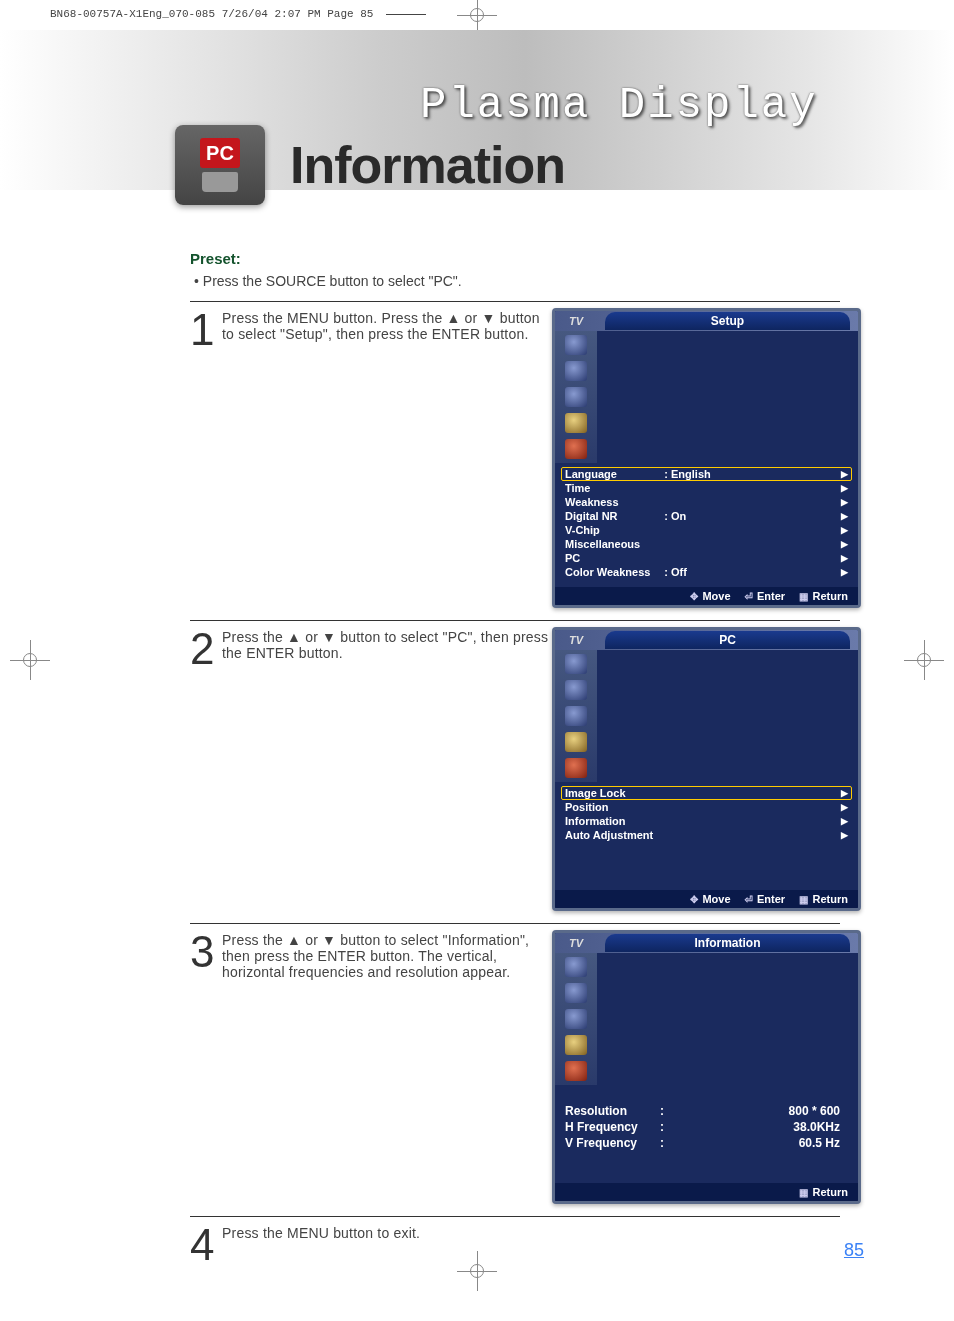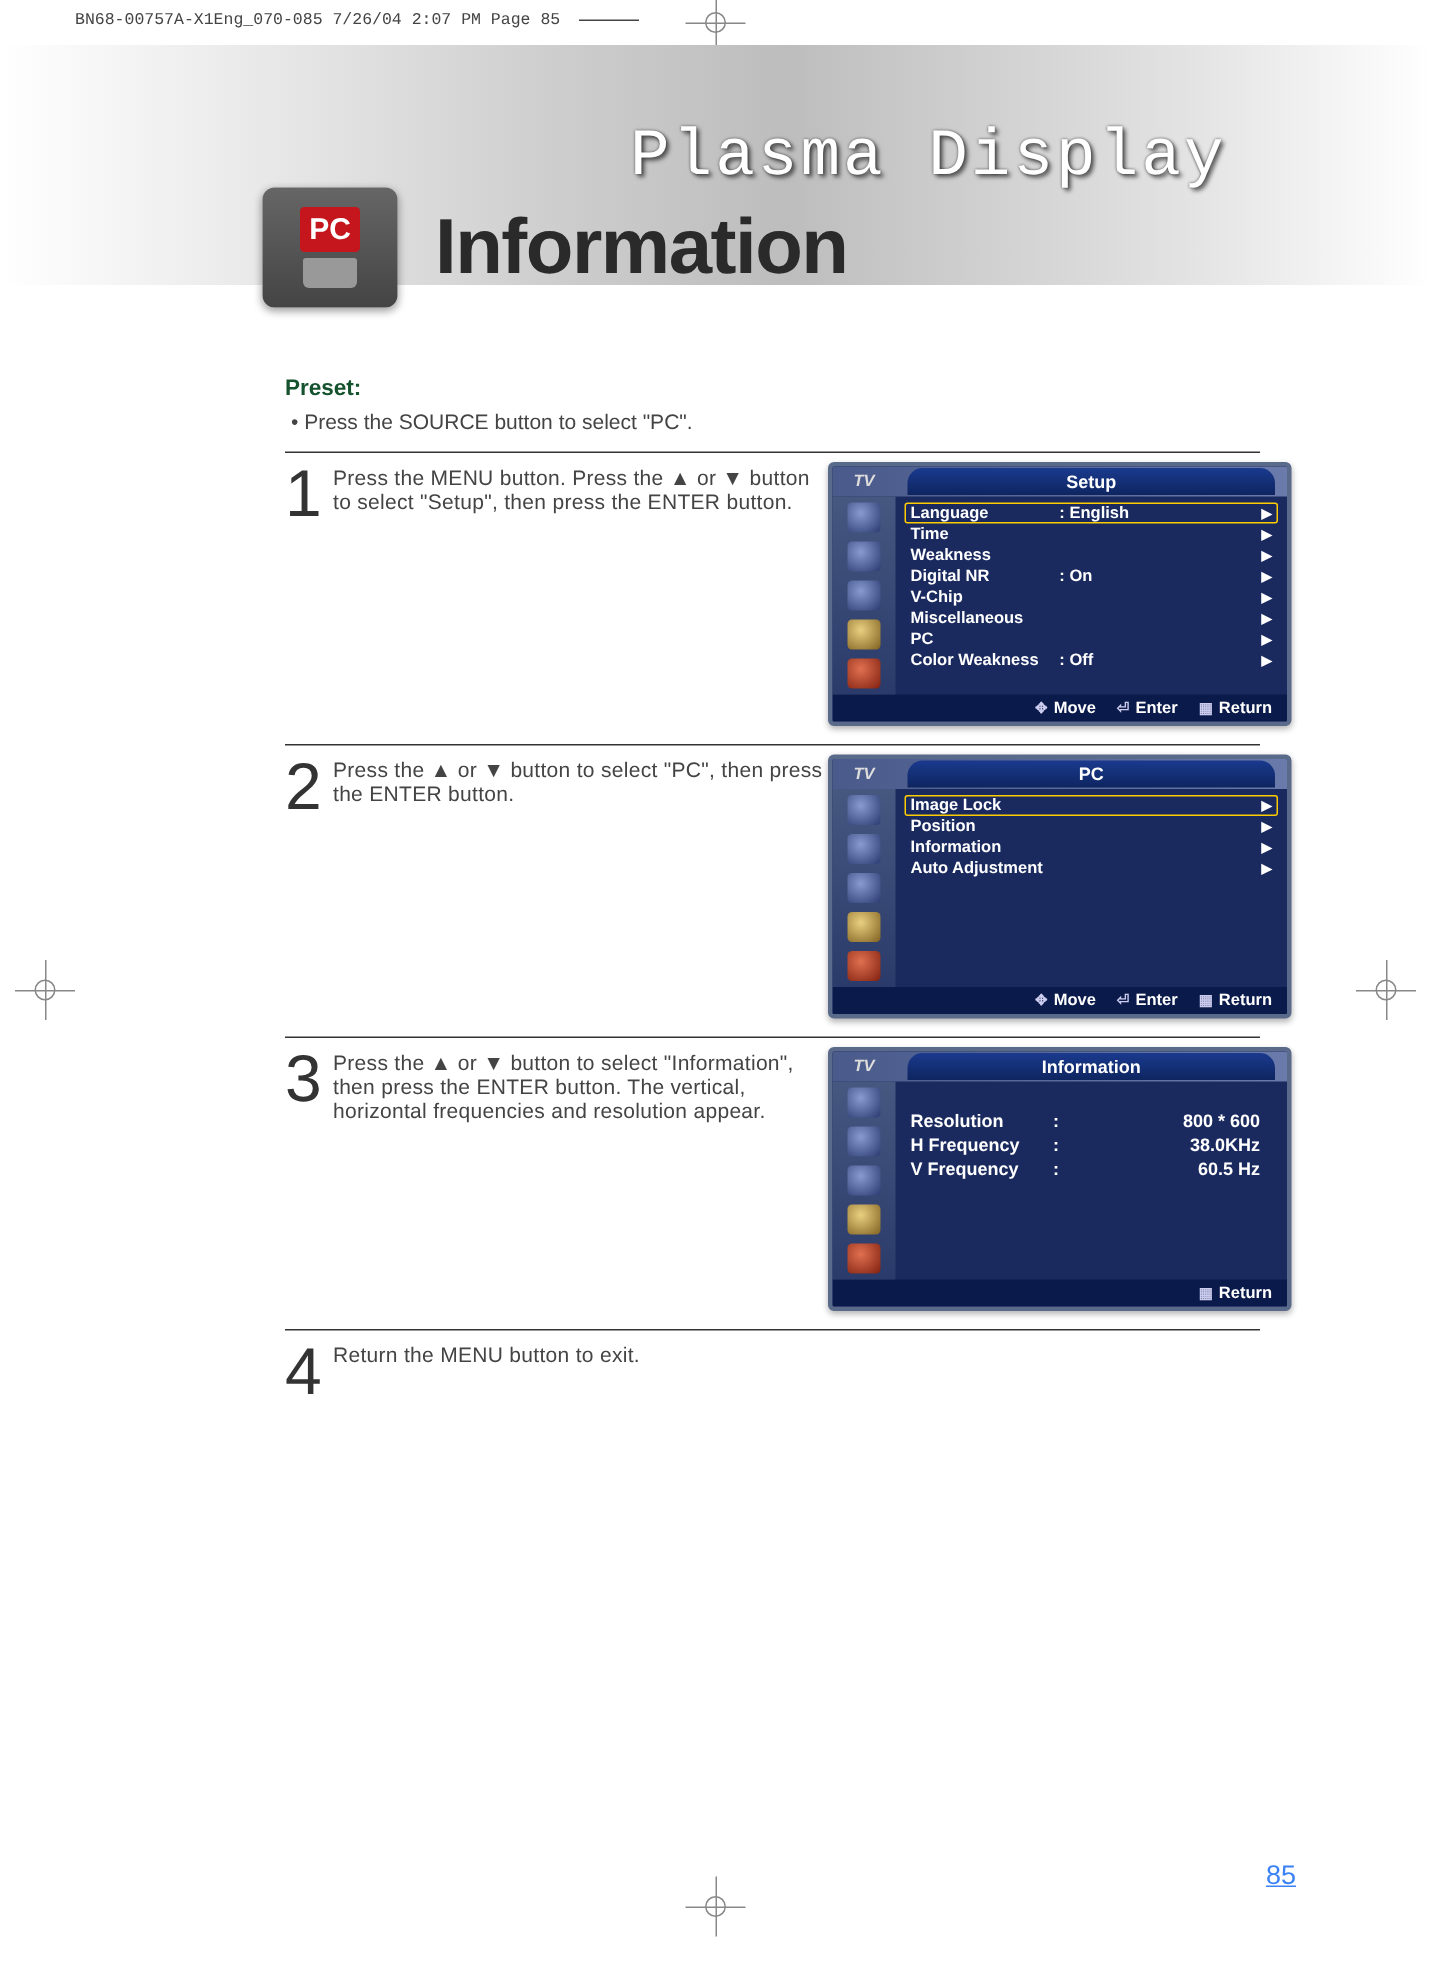--- a/index.html
+++ b/index.html
@@ -184,20 +184,21 @@
     font-weight: bold;
     color: #fff;
     background: linear-gradient(to bottom, #1a3a8e, #0e2560);
     border-radius: 10px 10px 0 0;
     padding: 2px 0;
     margin: 0 8px;
   }
   .osd-body {
     display: flex;
     min-height: 110px;
+    flex-direction: column;
   }
   .osd-icons {
     width: 42px;
     background: linear-gradient(to bottom, #465880, #2a3a6a);
     display: flex;
     flex-direction: column;
     align-items: center;
     padding: 4px 0;
     gap: 6px;
   }
@@ -243,21 +244,21 @@
   .osd-footer .fi {
     display: inline-flex; align-items: center; gap: 4px;
   }
   .fi-icon {
     display: inline-block;
     font-size: 10px;
     color: #cce;
   }
 
   .info-list {
-    padding: 18px 10px 4px;
+    padding: 18px 10px 32px;
   }
   .info-row {
     display: flex;
     font-size: 12px;
     font-weight: bold;
     color: #fff;
     padding: 1px 0;
   }
   .info-row .il { width: 90px; }
   .info-row .ic { width: 14px; text-align: center; }
@@ -488,17 +489,17 @@
               <span class="fi-icon">▦</span>
               <span>Return</span>
             </span>
         </div>
       </div>
     </div>
   </div>
 
   <div class="step-row" style="min-height:60px">
     <div class="step-num">4</div>
-    <div class="step-text">Return the MENU button to exit.</div>
+    <div class="step-text">Press the MENU button to exit.</div>
   </div>
 </div>
 
 <div class="page-num">85</div>
 
 </body></html>

